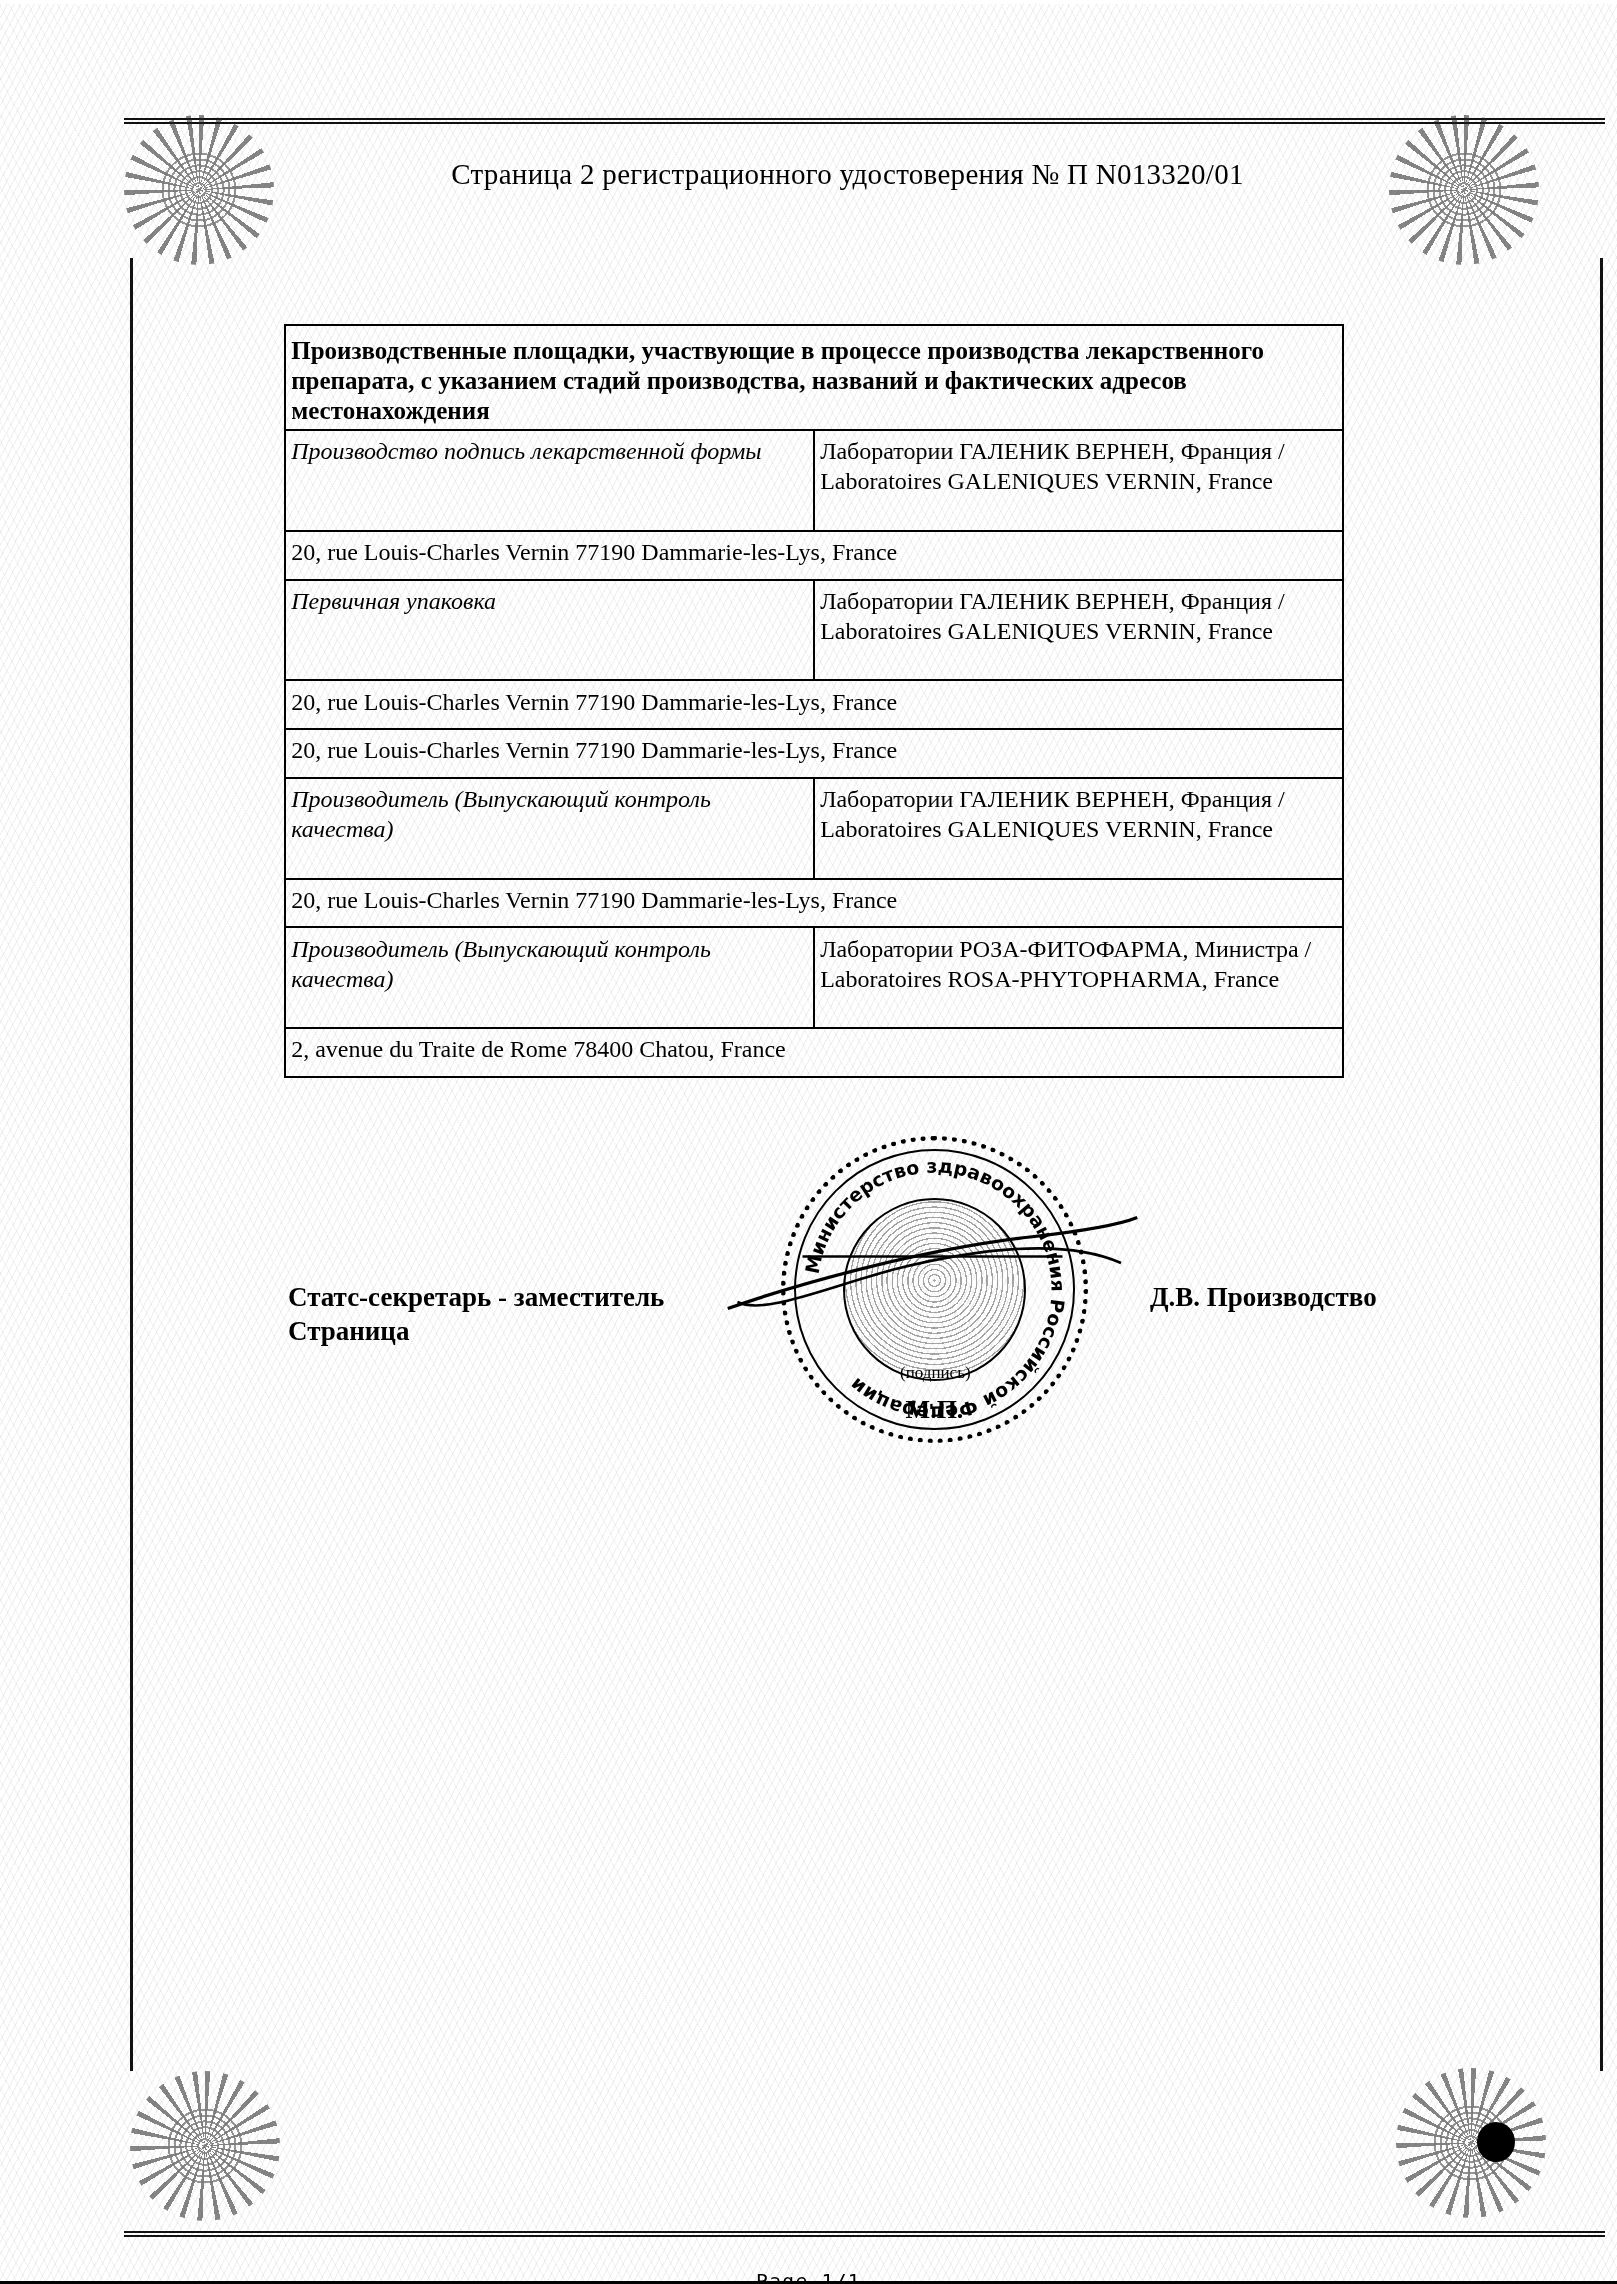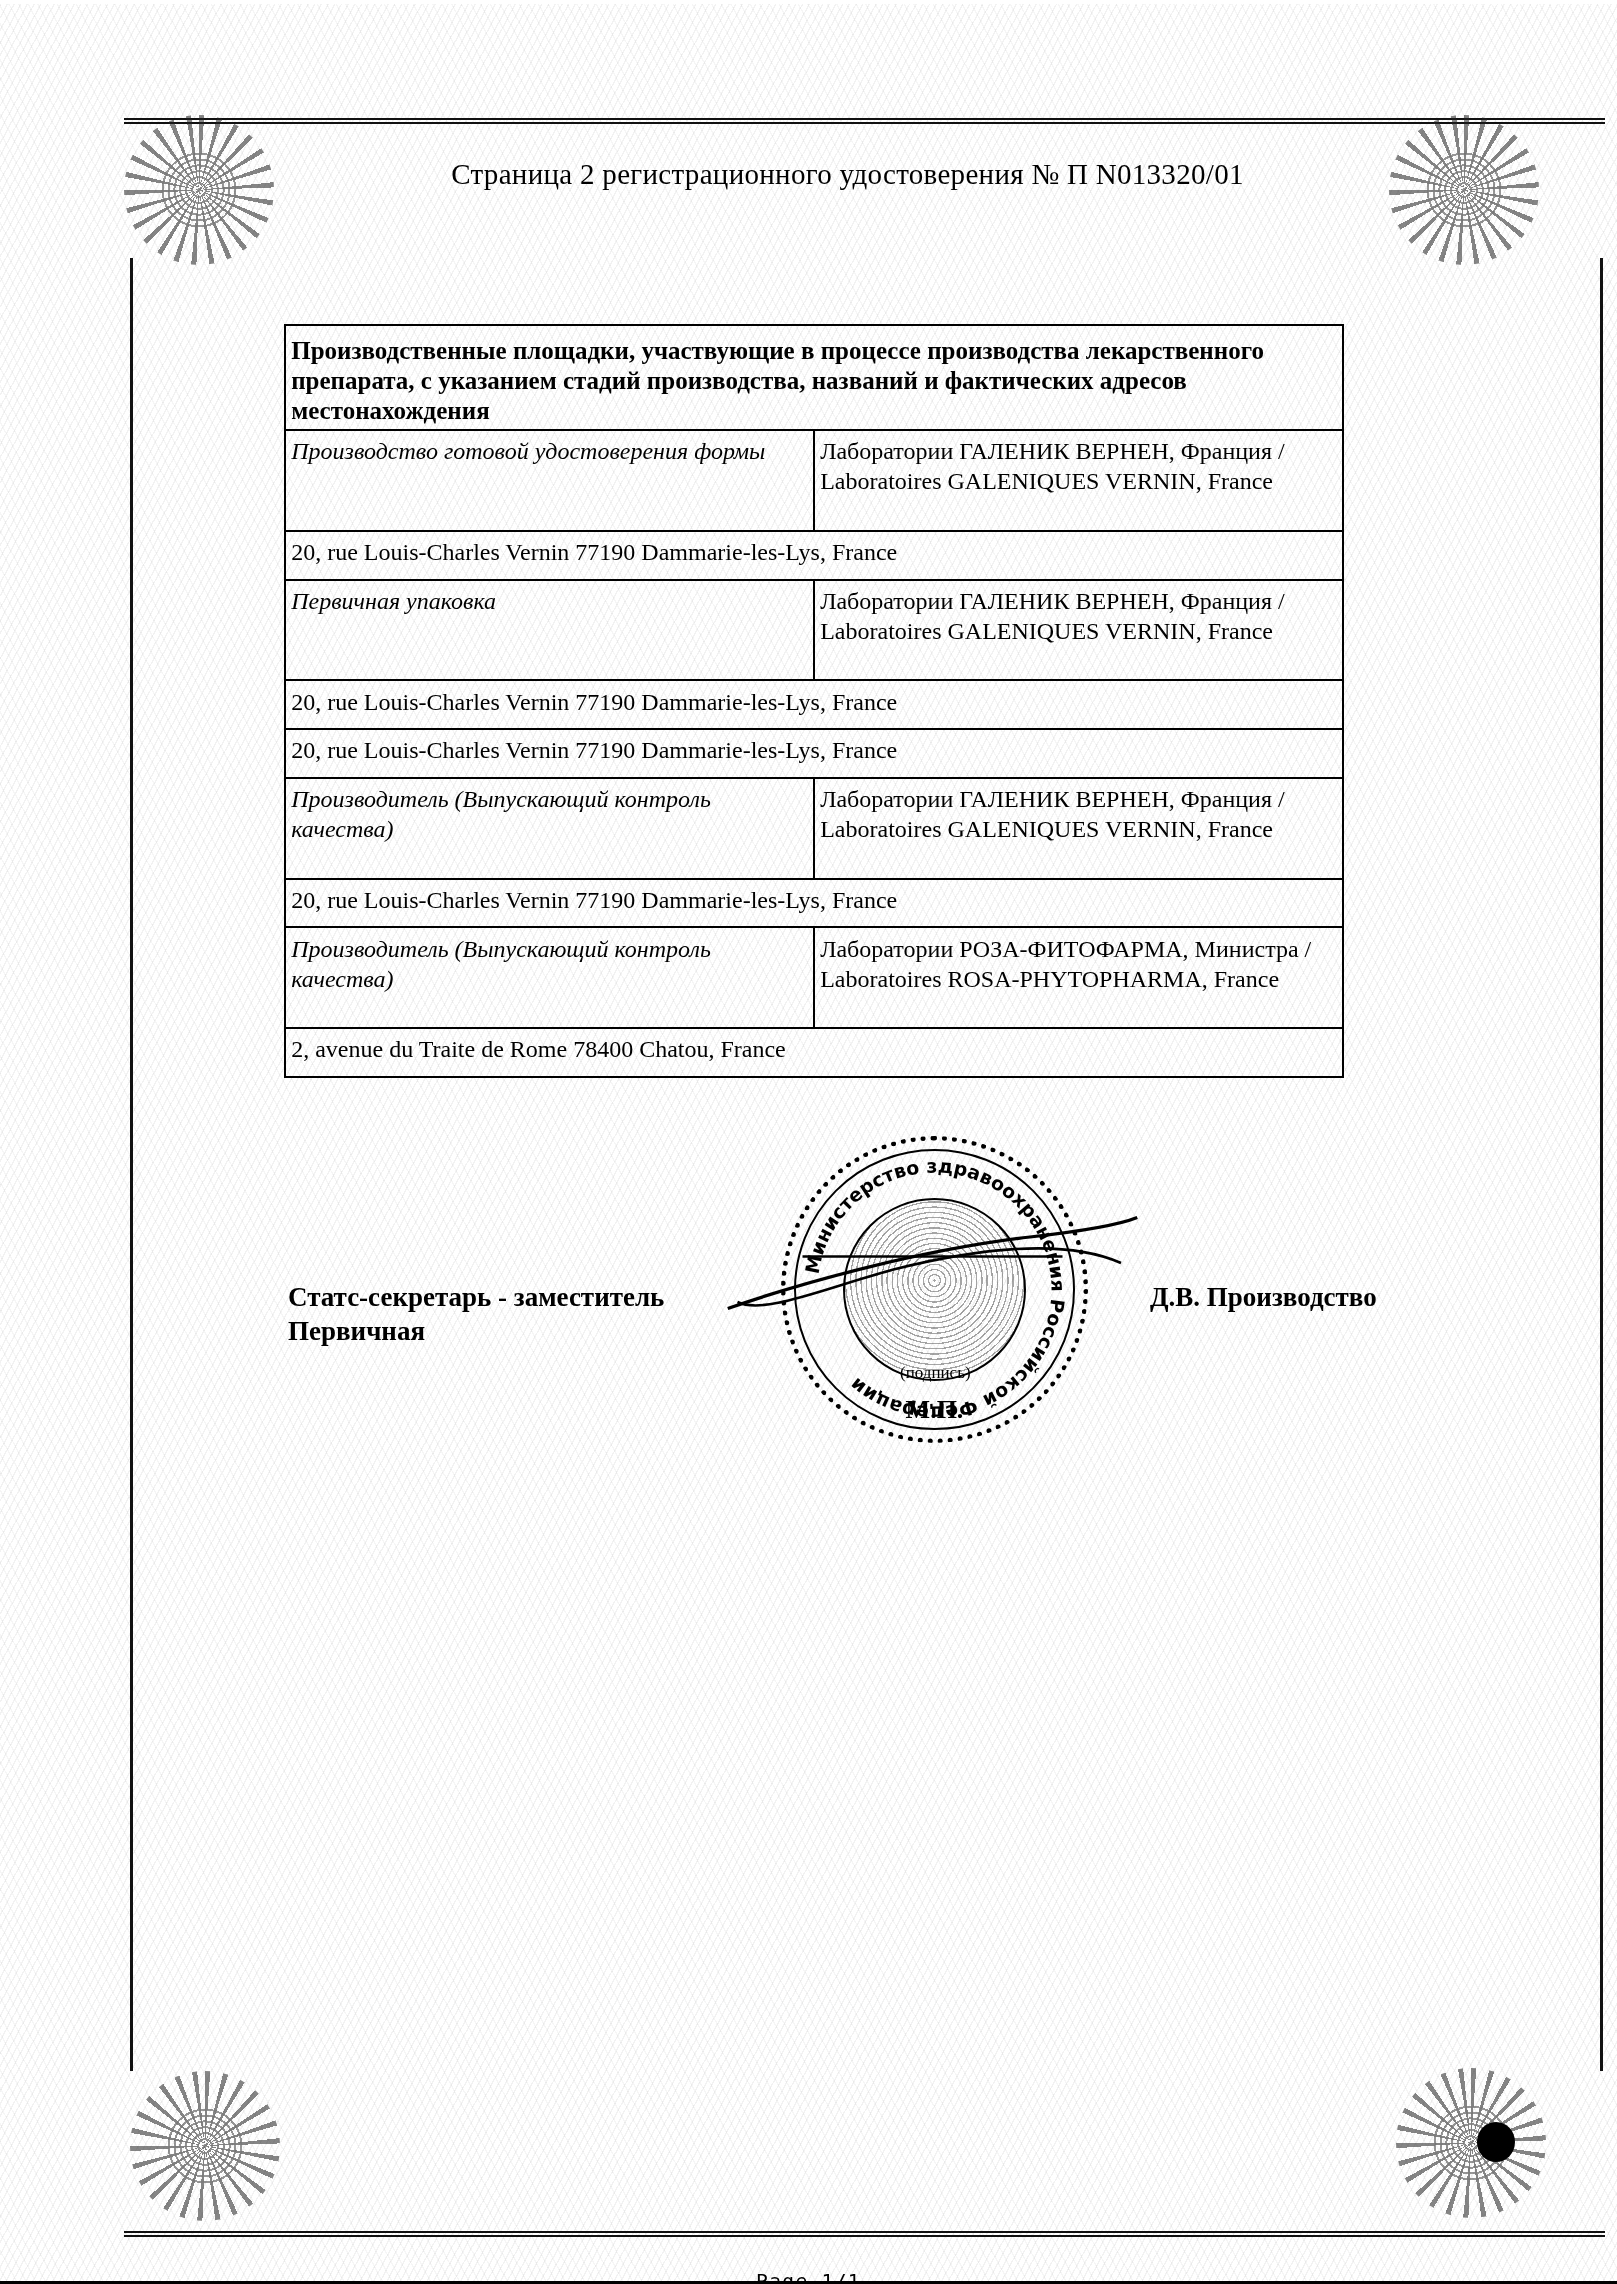--- a/index.html
+++ b/index.html
@@ -120,21 +120,21 @@
 
   <div class="header-title">Страница 2 регистрационного удостоверения № П N013320/01</div>
 
   <table class="sites">
     <tbody>
         <tr>
       <td class="head" colspan="2">Производственные площадки, участвующие в процессе производства лекарственного препарата, с указанием стадий производства, названий и фактических адресов местонахождения</td>
     </tr>
 
     <tr>
-      <td class="stage">Производство готовой удостоверения формы</td>
+      <td class="stage">Производство подпись лекарственной формы</td>
       <td class="company">Лаборатории ГАЛЕНИК ВЕРНЕН, Франция / Laboratoires GALENIQUES VERNIN, France</td>
     </tr>
     <tr>
       <td class="addr" colspan="2">20, rue Louis-Charles Vernin 77190 Dammarie-les-Lys, France</td>
     </tr>
 
     <tr>
       <td class="stage">Первичная упаковка</td>
       <td class="company">Лаборатории ГАЛЕНИК ВЕРНЕН, Франция / Laboratoires GALENIQUES VERNIN, France</td>
     </tr>
@@ -159,21 +159,21 @@
       <td class="company">Лаборатории РОЗА-ФИТОФАРМА, Министра / Laboratoires ROSA-PHYTOPHARMA, France</td>
     </tr>
     <tr>
       <td class="addr" colspan="2">2, avenue du Traite de Rome 78400 Chatou, France</td>
     </tr>
   </tbody>
     </table>
 
   <div class="signature-block">
     <div>Статс-секретарь - заместитель</div>
-    <div>Первичная</div>
+    <div>Страница</div>
   </div>
   <div class="signer-name">Д.В. Производство</div>
 
   <div class="seal">
     <svg class="seal-text-ring" viewBox="0 0 470 470">
       <defs>
         <path id="ringPath" d="M235,235 m-185,0 a185,185 0 1,1 370,0 a185,185 0 1,1 -370,0"></path>
       </defs>
       <text font-family="DejaVu Sans, sans-serif" font-size="30" font-weight="bold" fill="#000">
         <textPath href="#ringPath" startOffset="2%">Министерство здравоохранения Российской Федерации</textPath>

